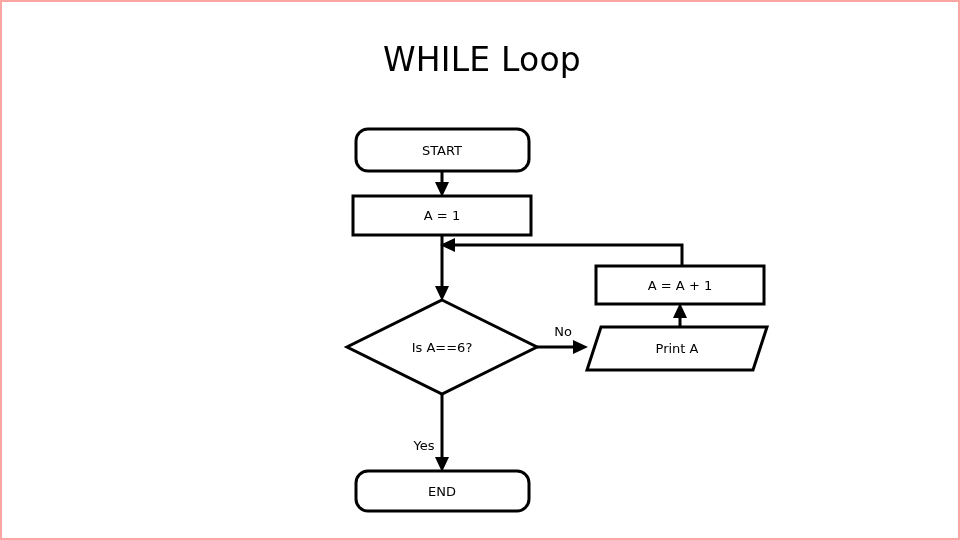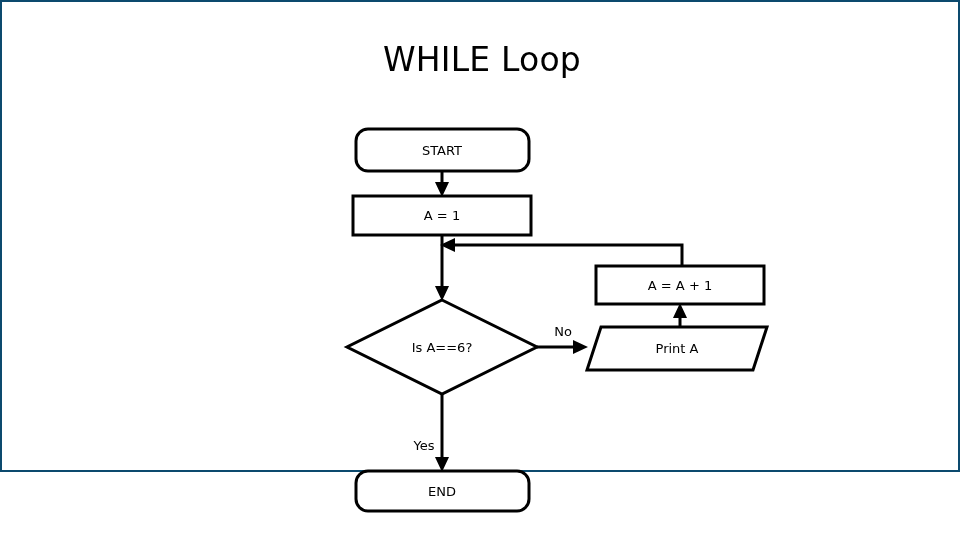--- a/index.html
+++ b/index.html
@@ -9,24 +9,24 @@
   }
   body {
     width: 960px;
     height: 540px;
     font-family: "DejaVu Sans", sans-serif;
     overflow: hidden;
   }
   #slide {
     position: relative;
     width: 960px;
-    height: 472px;
+    height: 540px;
     background: #ffffff;
     box-sizing: border-box;
-    border: 2px solid #0c4a6e;
+    border: 2px solid #fca5a5;
   }
   #slide-title {
     position: absolute;
     left: 0;
     top: 38px;
     width: 960px;
     text-align: center;
     font-size: 33px;
     line-height: 40px;
     color: #000000;

